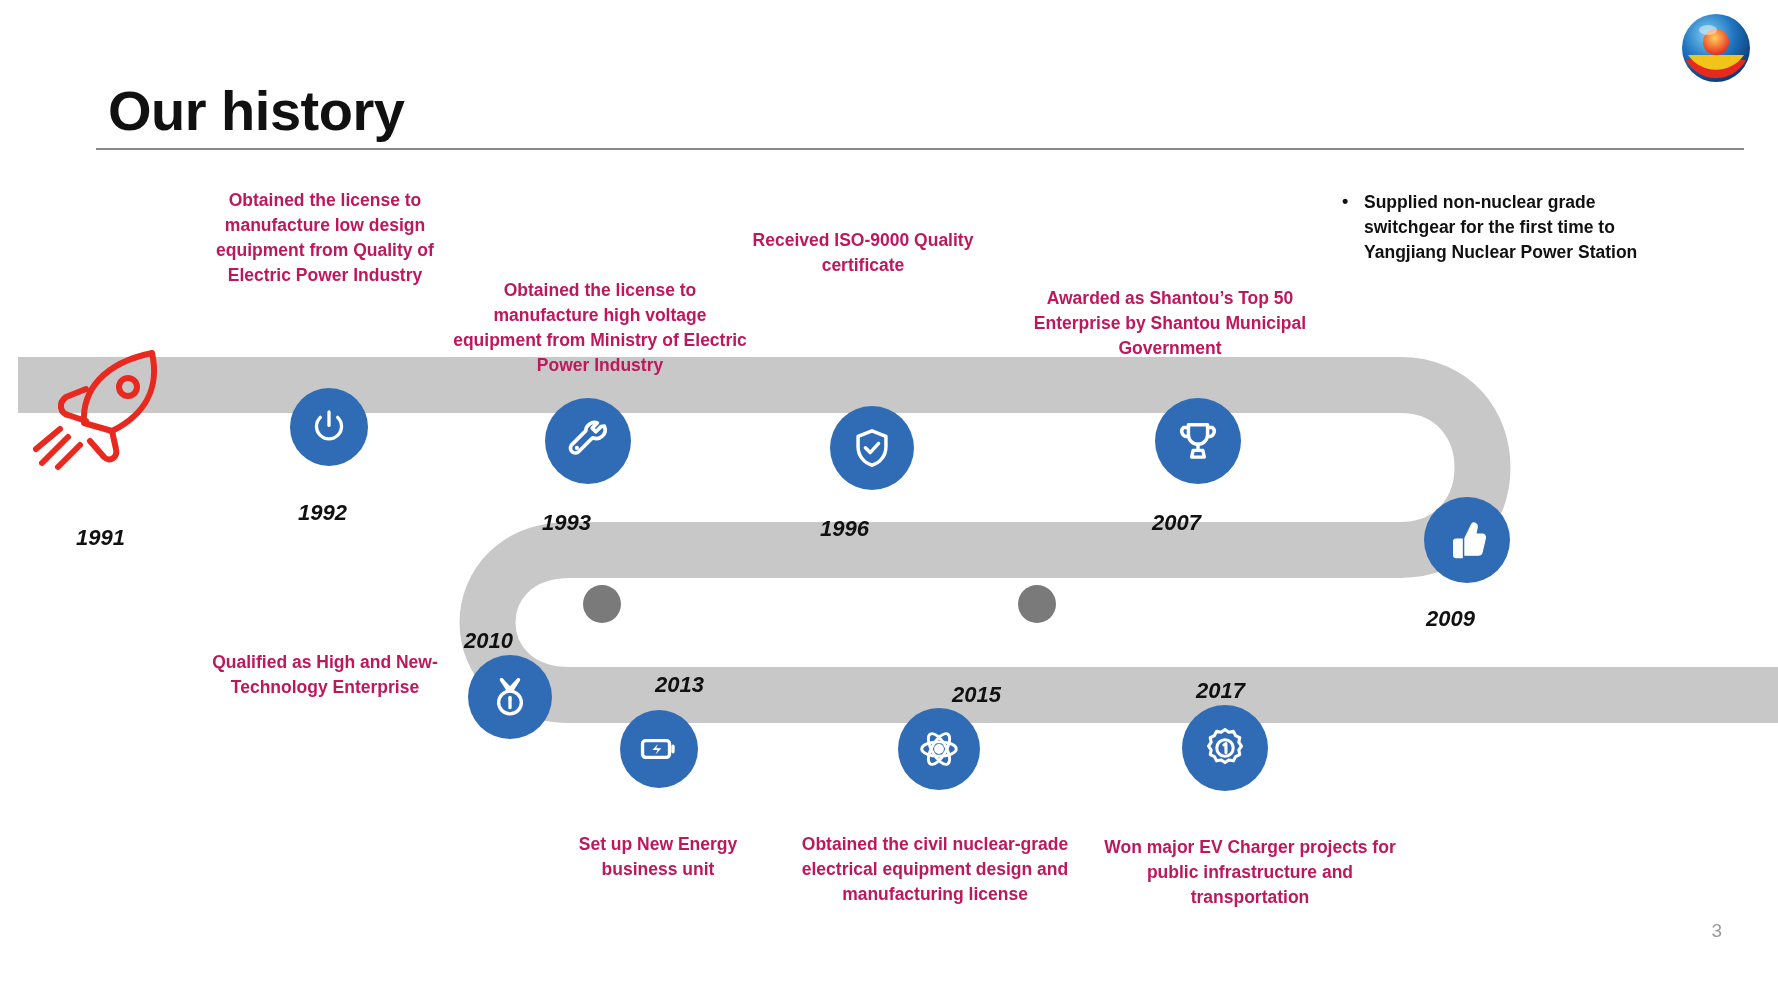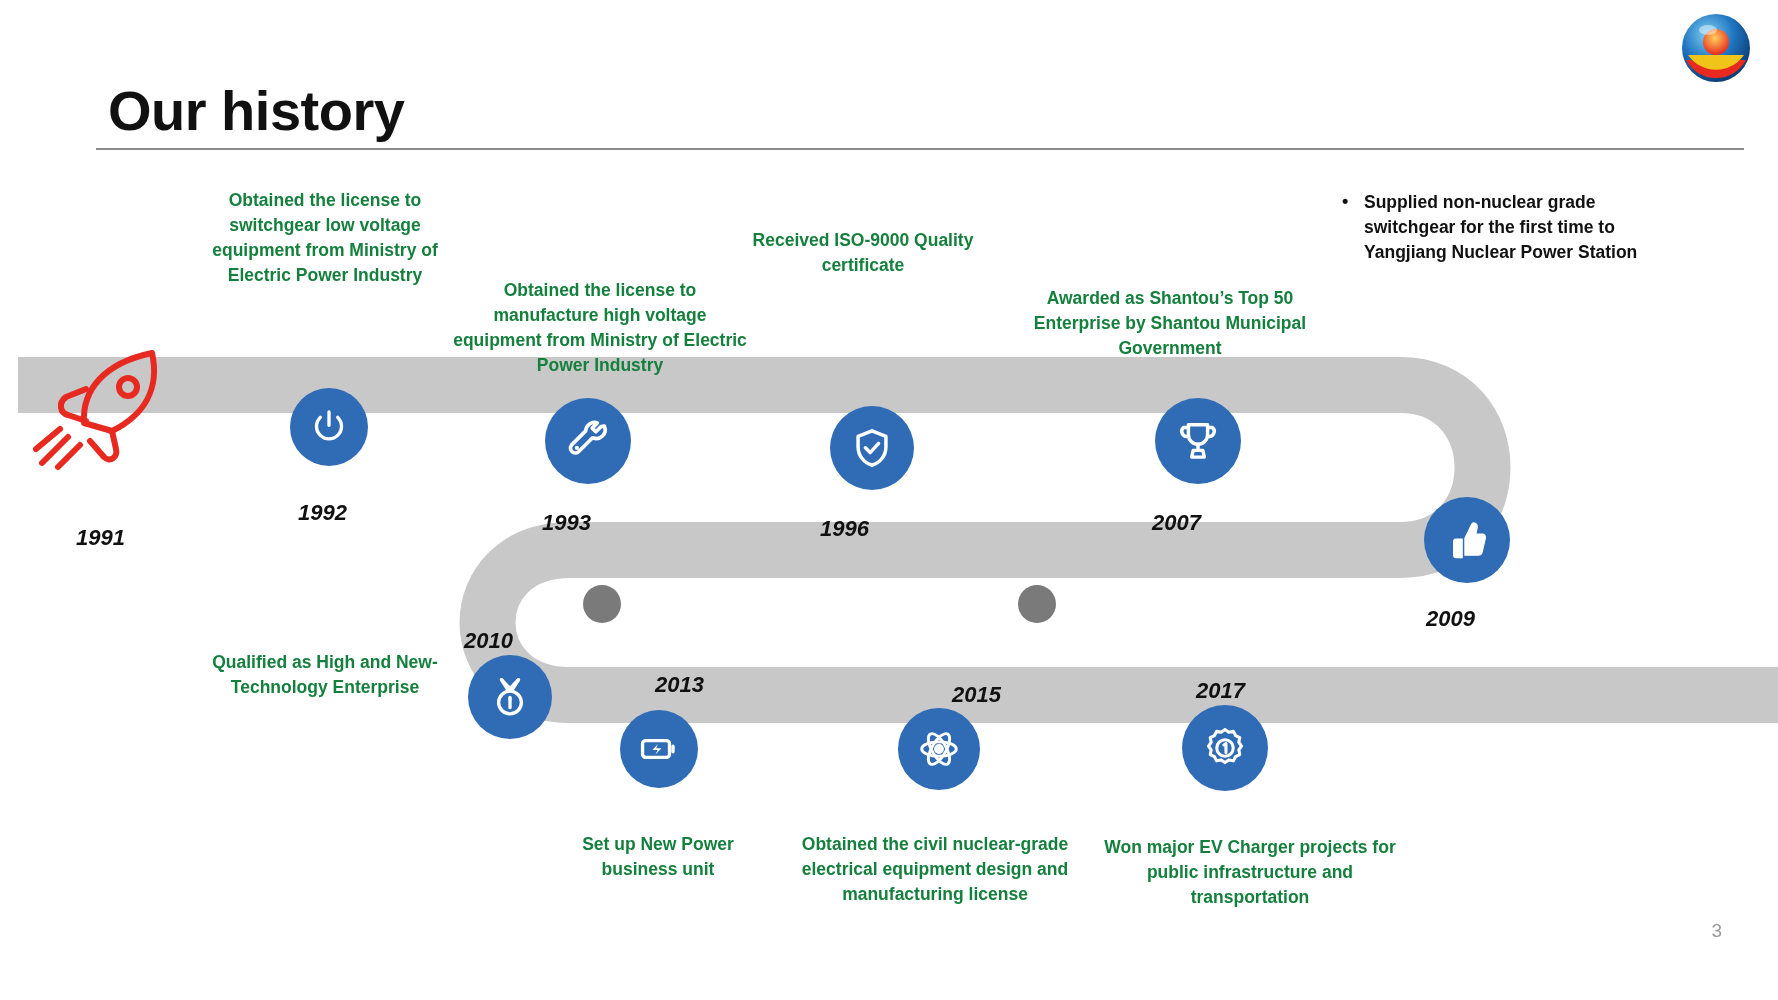--- a/index.html
+++ b/index.html
@@ -56,21 +56,21 @@
   
   .year{
     position:absolute;
     font-size:22px;font-weight:bold;font-style:italic;color:#111;
     white-space:nowrap;
   }
 
   
   .caption{
     position:absolute;
-    font-size:17.5px;font-weight:bold;color:#15803d;
+    font-size:17.5px;font-weight:bold;color:#be185d;
     line-height:1.42;
     text-align:center;
   }
   .bullet-list{
     position:absolute;
     font-size:17.5px;font-weight:bold;color:#111;
     line-height:1.42;
     width:330px;
   }
   .bullet-list .bl-item{
@@ -219,22 +219,22 @@
   <div class="year" style="left:820px;top:516px;">1996</div>
   <div class="year" style="left:1152px;top:510px;">2007</div>
   <div class="year" style="left:1426px;top:606px;text-align:right;">2009</div>
   <div class="year" style="left:464px;top:628px;">2010</div>
   <div class="year" style="left:655px;top:672px;">2013</div>
   <div class="year" style="left:908px;top:682px;margin-left:44px;">2015</div>
   <div class="year" style="left:1196px;top:678px;">2017</div>
 
   <div class="caption" style="left:200px;top:188px;width:250px;">
     <div>Obtained the license to</div>
-    <div>switchgear low voltage</div>
-    <div>equipment from Ministry of</div>
+    <div>manufacture low design</div>
+    <div>equipment from Quality of</div>
     <div>Electric Power Industry</div>
   </div>
 
   <div class="caption" style="left:435px;top:278px;width:330px;">
     <div>Obtained the license to</div>
     <div>manufacture high voltage</div>
     <div>equipment from Ministry of Electric</div>
     <div>Power Industry</div>
   </div>
 
@@ -252,21 +252,21 @@
   <div class="bullet-list" style="left:1338px;top:190px;">
     <div class="bl-item">Supplied non-nuclear grade switchgear for the first time to Yangjiang Nuclear Power Station</div>
   </div>
 
   <div class="caption" style="left:190px;top:650px;width:270px;">
     <div>Qualified as High and New-</div>
     <div>Technology Enterprise</div>
   </div>
 
   <div class="caption" style="left:538px;top:832px;width:240px;">
-    <div>Set up New Power</div>
+    <div>Set up New Energy</div>
     <div>business unit</div>
   </div>
 
   <div class="caption" style="left:780px;top:832px;width:310px;">
     <div>Obtained the civil nuclear-grade</div>
     <div>electrical equipment design and</div>
     <div>manufacturing license</div>
   </div>
 
   <div class="caption" style="left:1090px;top:835px;width:320px;">

